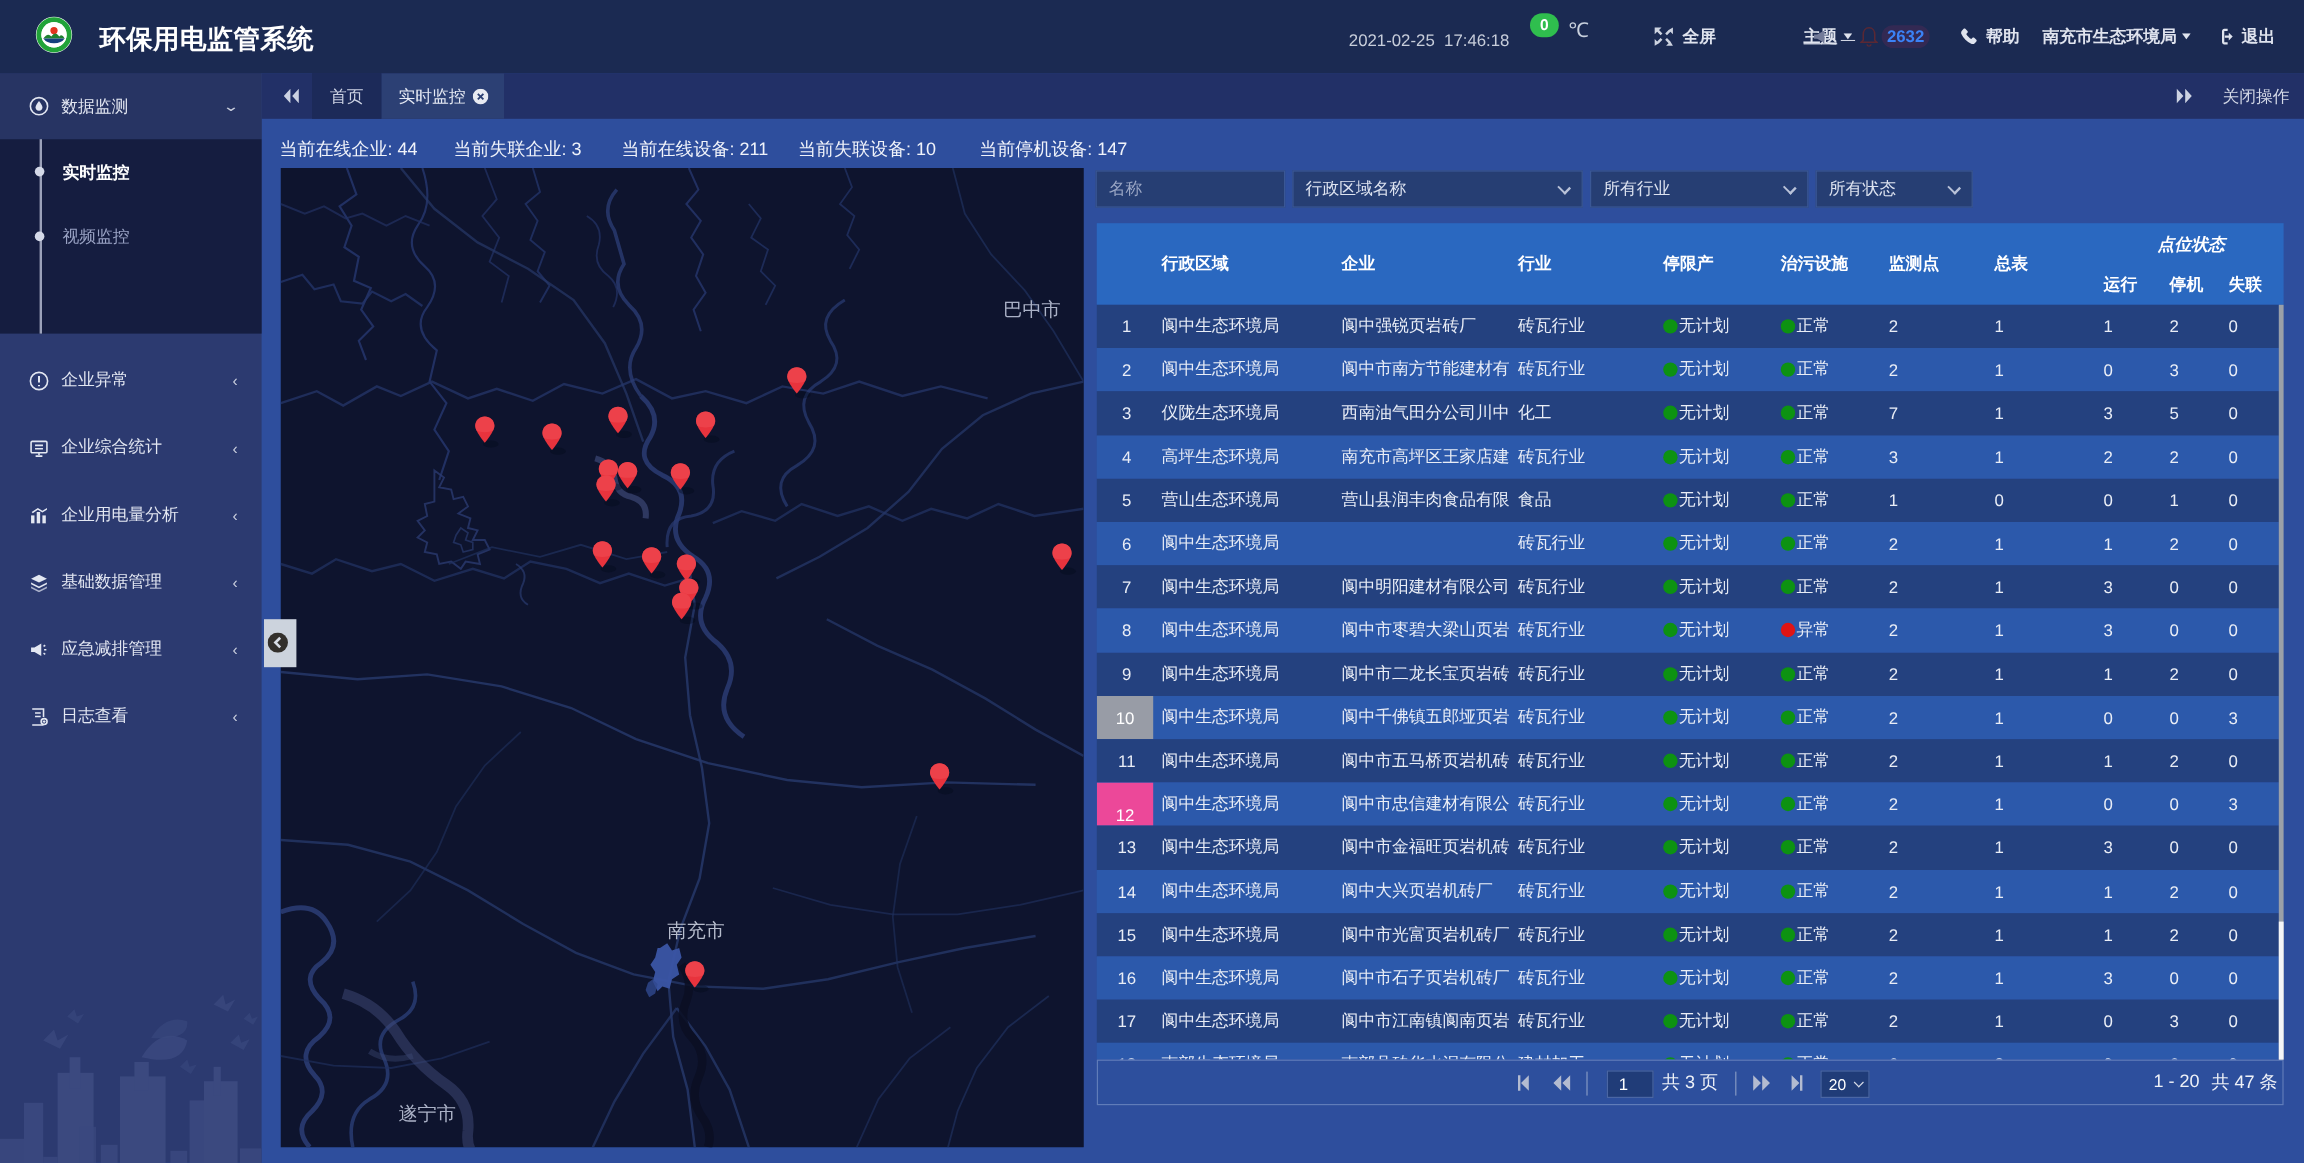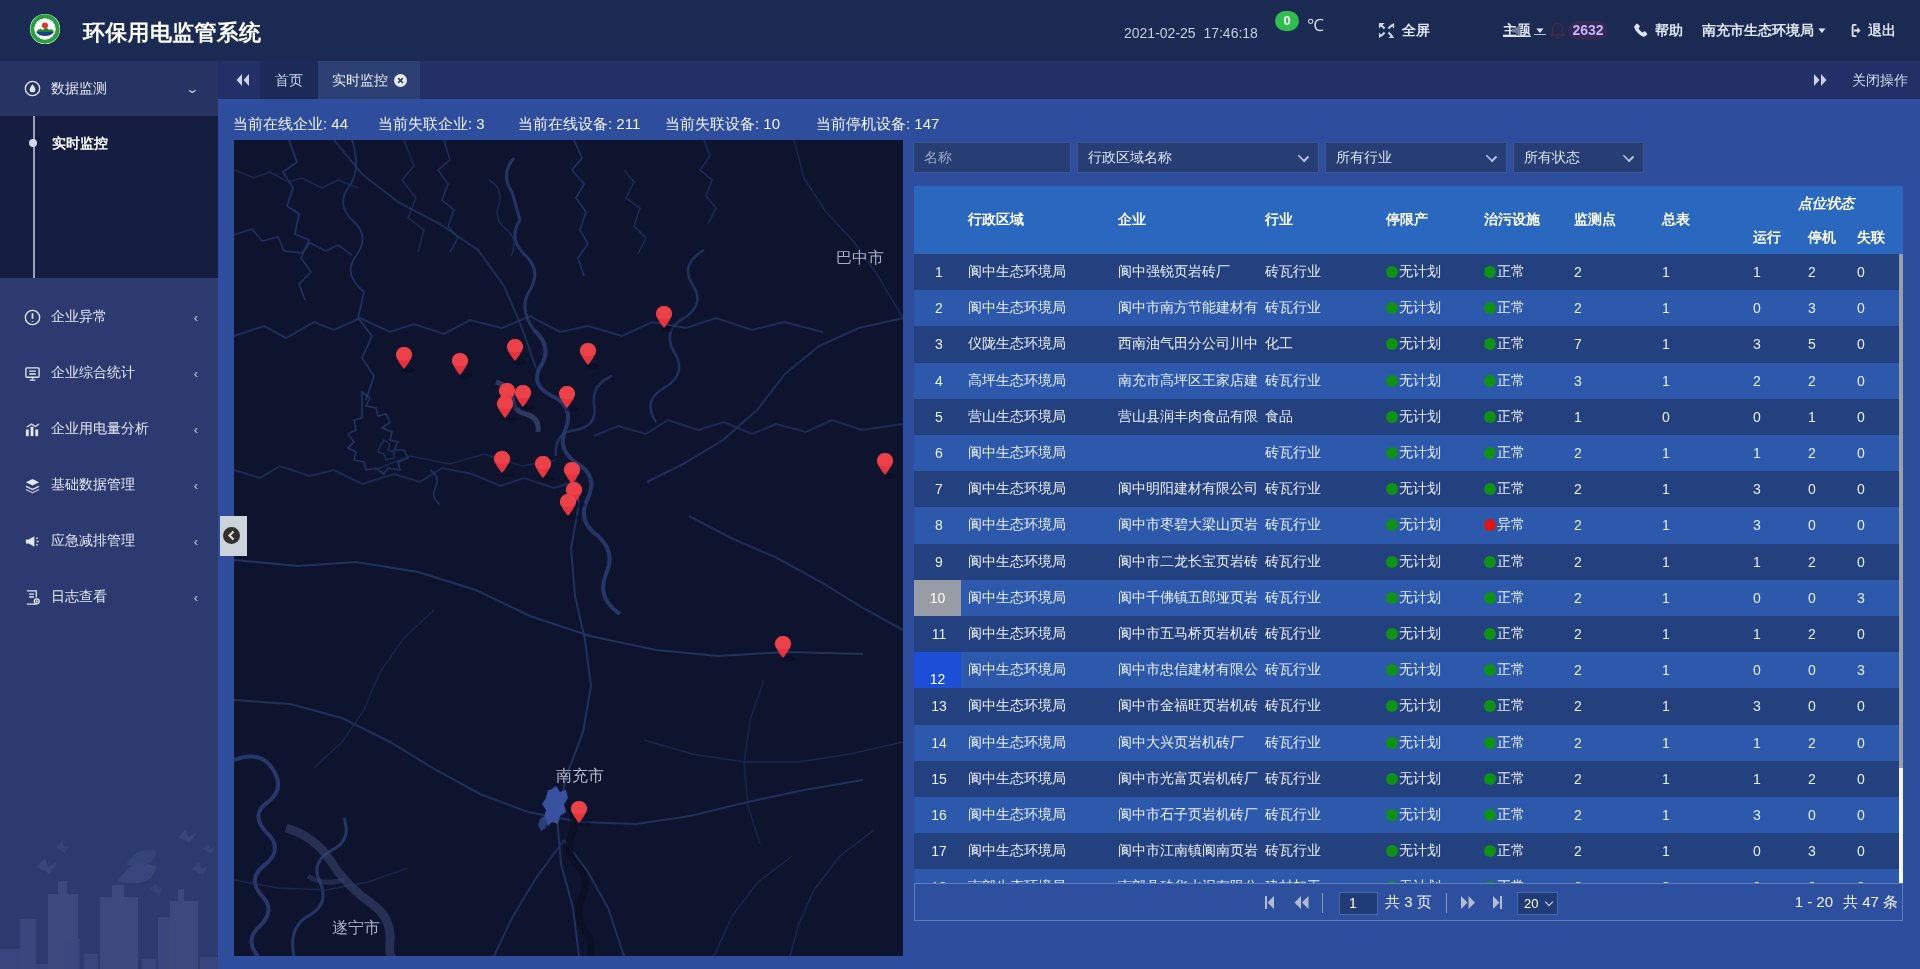--- a/index.html
+++ b/index.html
@@ -4,21 +4,21 @@
 <style>
 * { margin:0; padding:0; box-sizing:border-box; }
 html,body { width:1920px; height:969px; overflow:hidden; font-family:"Liberation Sans",sans-serif; background:#2e4e9d; }
 .header { position:absolute; left:0; top:0; width:1920px; height:61px; background:#1b2a52; z-index:30; }
 .logo { position:absolute; left:29px; top:13px; width:32px; height:32px; }
 .title { position:absolute; left:83px; top:18px; font-size:22px; font-weight:bold; color:#fff; letter-spacing:0.3px; }
 .htime { position:absolute; left:1124px; top:25px; font-size:14px; color:#c7cdda; }
 .tpill { position:absolute; left:1275px; top:11px; width:24px; height:20px; border-radius:10px; background:#2fbe4e; color:#fff; font-size:13px; font-weight:bold; text-align:center; line-height:20px; }
 .celsius { position:absolute; left:1307px; top:13px; font-size:17px; color:#c8d0dd; }
 .hitem { position:absolute; top:0; height:61px; display:flex; align-items:center; color:#dfe3ee; font-size:14px; font-weight:bold; }
-.badge { position:absolute; left:1568px; top:21px; width:40px; height:19px; border-radius:10px; background:rgba(115,40,85,0.28); color:#c4b5fd; font-size:14px; font-weight:bold; text-align:center; line-height:19px; }
+.badge { position:absolute; left:1568px; top:21px; width:40px; height:19px; border-radius:10px; background:rgba(115,40,85,0.28); color:#3b82f6; font-size:14px; font-weight:bold; text-align:center; line-height:19px; }
 .sidebar { position:absolute; left:0; top:61px; width:218px; height:908px; background:#2c3a70; z-index:20; }
 .m-group { position:absolute; left:0; top:0; width:218px; height:55px; background:#273463; }
 .m-sub { position:absolute; left:0; top:55px; width:218px; height:162px; background:#151d40; }
 .m-item { position:relative; height:56px; display:flex; align-items:center; color:#e3e7f2; font-size:14px; }
 .m-icon { position:absolute; left:24px; width:17px; height:17px; }
 .m-text { position:absolute; left:51px; }
 .m-chev { position:absolute; right:20px; color:#c9cedd; font-size:13px; }
 .sub-item { position:absolute; left:0; width:218px; height:54px; line-height:54px; font-size:14px; color:#9aa3c4; }
 .sub-item .dot { position:absolute; left:29px; top:23px; width:8px; height:8px; border-radius:4px; background:#d4d9e8; }
 .sub-item .st { position:absolute; left:52px; }
@@ -99,20 +99,24 @@
         </svg>
       <span class="m-text">数据监测</span>
       <span class="m-chev" style="transform:scale(1.3,0.9);">⌄</span>
     </div>
   </div>
   <div class="m-sub">
     <div class="subline"></div>
     <div class="sub-item" style="top:0px;color:#ffffff;font-weight:bold;">
         <span class="dot"></span>
         <span class="st">实时监控</span>
+      </div>
+    <div class="sub-item" style="top:54px;">
+        <span class="dot"></span>
+        <span class="st">视频监控</span>
       </div>
   </div>
   <div style="position:absolute;top:228px;width:218px;">
     <div class="m-item">
       <svg class="m-icon" viewBox="0 0 18 18" fill="none" stroke="#e3e7f2" stroke-width="1.4">
           <circle cx="9" cy="9" r="7.6"></circle>
           <path d="M9 4.6 L9 10.4 M9 12.6 L9 13.6" stroke-width="1.8"></path>
         </svg>
       <span class="m-text">企业异常</span>
         <span class="m-chev">‹</span>
@@ -516,21 +520,21 @@
         <div class="cell" style="left:351px;">砖瓦行业</div>
         <div class="cell" style="left:472px;"><span class="gdot"></span>无计划</div>
         <div class="cell" style="left:570px;"><span class="gdot"></span>正常</div>
         <div class="cell" style="left:660px;">2</div>
         <div class="cell" style="left:748px;">1</div>
         <div class="cell" style="left:839px;">1</div>
         <div class="cell" style="left:894px;">2</div>
         <div class="cell" style="left:943px;">0</div>
       </div>
       <div class="trow" style="top:466.20000000000005px;height:36.2px;background:#2c59ab;">
-        <div class="cell" style="left:0;width:47px;height:53px;background:#1d4ed8;justify-content:center;color:#fff;">12</div>
+        <div class="cell" style="left:0;width:47px;height:53px;background:#ec4899;justify-content:center;color:#fff;">12</div>
         <div class="cell" style="left:54px;">阆中生态环境局</div>
         <div class="cell" style="left:204px;">阆中市忠信建材有限公</div>
         <div class="cell" style="left:351px;">砖瓦行业</div>
         <div class="cell" style="left:472px;"><span class="gdot"></span>无计划</div>
         <div class="cell" style="left:570px;"><span class="gdot"></span>正常</div>
         <div class="cell" style="left:660px;">2</div>
         <div class="cell" style="left:748px;">1</div>
         <div class="cell" style="left:839px;">0</div>
         <div class="cell" style="left:894px;">0</div>
         <div class="cell" style="left:943px;">3</div>

